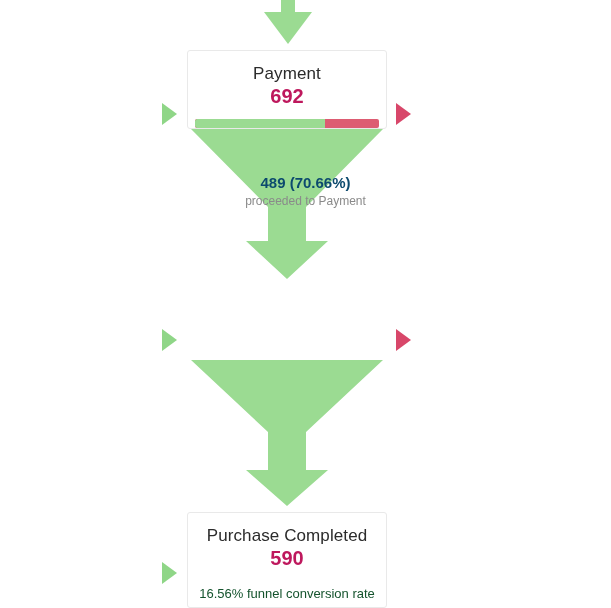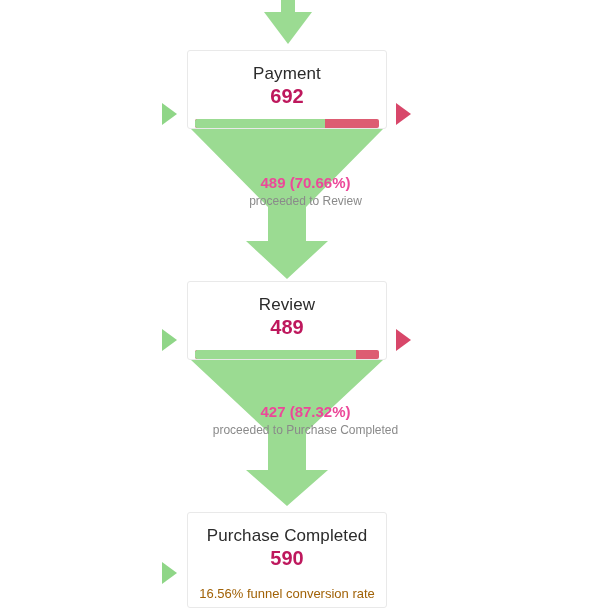--- a/index.html
+++ b/index.html
@@ -62,21 +62,21 @@
   .bar-fill {
     position: absolute;
     left: 0; top: 0; bottom: 0;
     background: #9bdb92;
     border-radius: 2px 0 0 2px;
   }
 
   
   .stage-note {
     font-size: 13px;
-    color: #a16207;
+    color: #14532d;
     line-height: 16px;
     padding-top: 16px;
     white-space: nowrap;
   }
 
   
   .tri {
     position: absolute;
     width: 0; height: 0;
     border-top: 11px solid transparent;
@@ -107,21 +107,21 @@
   .trans-label {
     position: absolute;
     width: 611px;
     left: 0;
     text-align: center;
     pointer-events: none;
   }
   .trans-main {
     font-size: 15px;
     font-weight: bold;
-    color: #ec4899;
+    color: #0c4a6e;
     line-height: 18px;
   }
   .trans-sub {
     font-size: 12px;
     color: #8a8a8a;
     line-height: 15px;
     padding-top: 2px;
   }
 </style>
 </head>
@@ -147,44 +147,33 @@
   </div>
 
   <div class="connector" style="top:129px;">
     <svg width="200" height="152" viewBox="0 0 200 152" aria-hidden="true">
       <polygon points="4,0 196,0 119,78 119,112 141,112 100,150 59,112 81,112 81,78" fill="#9bdb92"></polygon>
     </svg>
   </div>
 
   <div class="trans-label" style="top:174px;">
     <div class="trans-main">489 (70.66%)</div>
-    <div class="trans-sub">proceeded to Review</div>
+    <div class="trans-sub">proceeded to Payment</div>
   </div>
 
   <div class="tri tri-in" style="left:162px; top:329px;"></div>
   <div class="tri tri-out" style="left:396px; top:329px;"></div>
 
-  <div class="stage" style="top:281px; height:79px;">
-    <div class="stage-title">Review</div>
-    <div class="stage-count">489</div>
-    <div class="bar-wrap">
-      <div class="bar-fill" style="width:87.32%;"></div>
-    </div>
-  </div>
 
   <div class="connector" style="top:360px;">
     <svg width="200" height="148" viewBox="0 0 200 148" aria-hidden="true">
       <polygon points="4,0 196,0 119,72 119,110 141,110 100,146 59,110 81,110 81,72" fill="#9bdb92"></polygon>
     </svg>
   </div>
 
-  <div class="trans-label" style="top:403px;">
-    <div class="trans-main">427 (87.32%)</div>
-    <div class="trans-sub">proceeded to Purchase Completed</div>
-  </div>
 
   <div class="tri tri-in" style="left:162px; top:562px;"></div>
 
   <div class="stage" style="top:512px; height:96px;text-align:center;">
     <div class="stage-title">Purchase Completed</div>
     <div class="stage-count">590</div>
     <div class="stage-note">16.56% funnel conversion rate</div>
   </div>
 
 </div>

